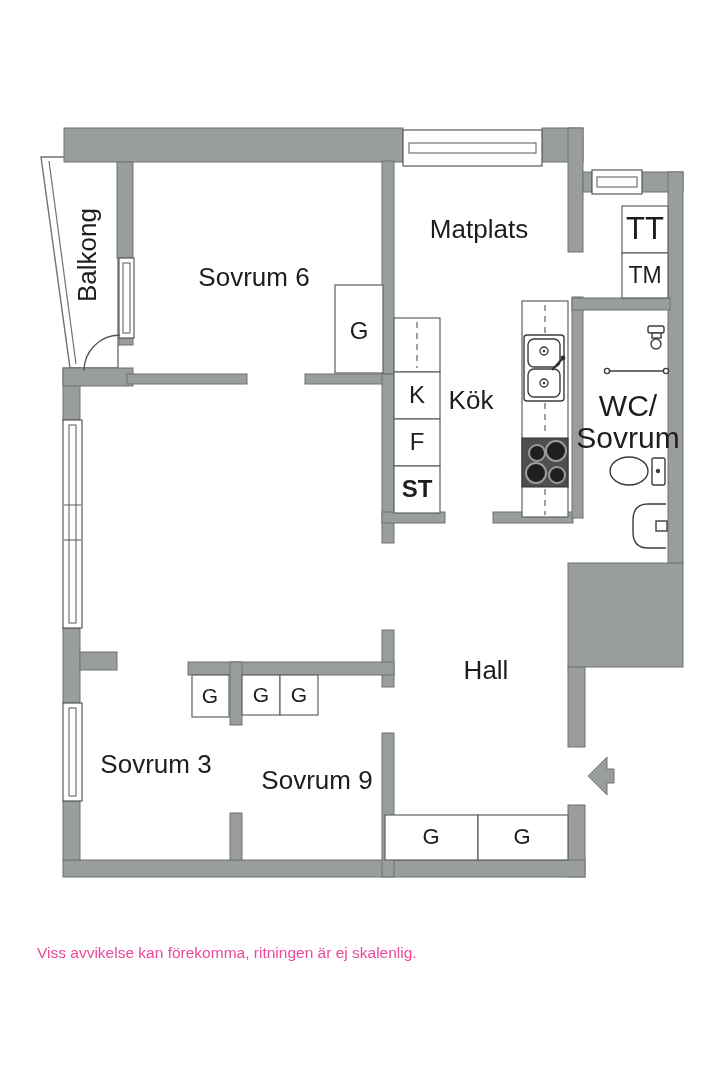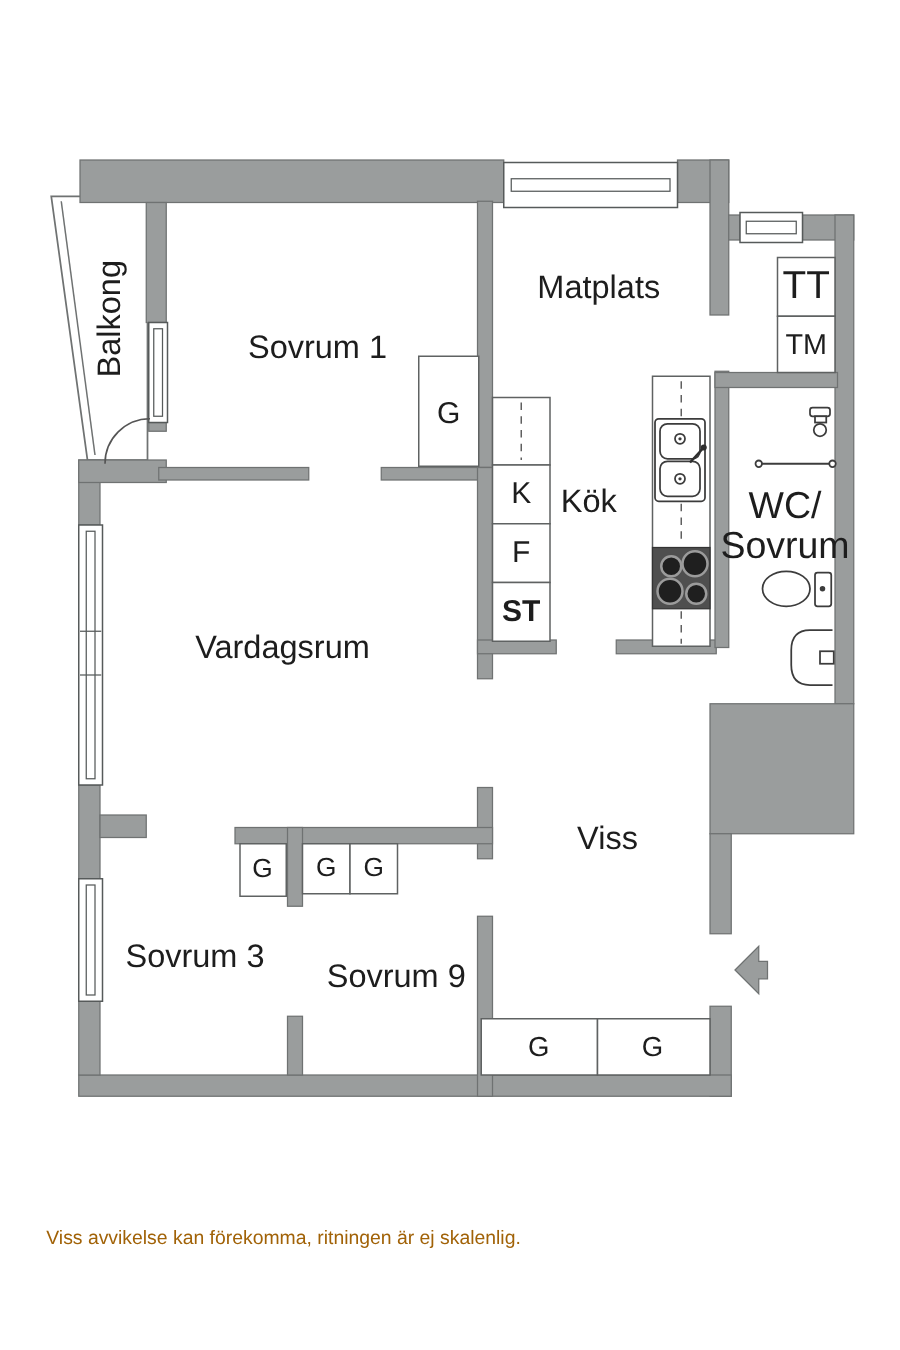--- a/index.html
+++ b/index.html
@@ -14,21 +14,21 @@
   .winframe{fill:#ffffff;stroke:#565a5a;stroke-width:1.2;}
   .wininner{fill:none;stroke:#565a5a;stroke-width:1;}
   .fixline{fill:#ffffff;stroke:#3c3c3c;stroke-width:1.4;}
   .dash{stroke:#606060;stroke-width:1.2;stroke-dasharray:6 5;fill:none;}
   .label{position:absolute;transform:translate(-50%,-50%);white-space:nowrap;
          color:var(--text);line-height:1.05;text-align:center;}
   .room{font-size:26px;}
   .small{font-size:24px;}
   .tiny{font-size:21px;}
   .rot{transform:translate(-50%,-50%) rotate(-90deg);}
-  .footer{position:absolute;left:37px;top:982px;font-size:15.5px;color:#a16207;}
+  .footer{position:absolute;left:37px;top:944px;font-size:15.5px;color:#ec4899;}
 </style>
 </head>
 <body>
 
 <div class="stage">
 
   <svg class="plan-svg" width="720" height="1080" viewBox="0 0 720 1080">
 
     <g>
       <polygon points="41,157 118,157 118,368 70,368" fill="#ffffff" stroke="#6f7272" stroke-width="1.4"></polygon>
@@ -158,29 +158,28 @@
     </g>
     <g>
       <path class="fixline" d="M 666 504 L 648 504 Q 633 504 633 520 L 633 532 Q 633 548 648 548 L 666 548"></path>
       <rect class="fixline" x="656" y="521" width="11" height="10"></rect>
     </g>
 
     <polygon points="588,776 607,757 607,769 614,769 614,783 607,783 607,795" fill="#9a9d9d" stroke="#6f7272" stroke-width="1"></polygon>
   </svg>
 
   <div class="label room rot" style="left:88px;top:255px;">Balkong</div>
-  <div class="label room" style="left:254px;top:278px;">Sovrum 1</div>
+  <div class="label room" style="left:254px;top:278px;">Sovrum 6</div>
   <div class="label room" style="left:479px;top:230px;text-align:right;">Matplats</div>
   <div class="label room" style="left:471px;top:401px;">Kök</div>
   <div class="label" style="left:628px;top:421px;font-size:30px;">
     <div>WC/</div>
     <div>Sovrum</div>
   </div>
-  <div class="label room" style="left:226px;top:518px;">Vardagsrum</div>
-  <div class="label room" style="left:486px;top:671px;">Viss</div>
+  <div class="label room" style="left:486px;top:671px;">Hall</div>
   <div class="label room" style="left:156px;top:765px;">Sovrum 3</div>
   <div class="label room" style="left:317px;top:781px;">Sovrum 9</div>
 
   <div class="label small" style="left:645px;top:229px;font-size:31px;">TT</div>
   <div class="label small" style="left:645px;top:275px;font-size:23px;">TM</div>
   <div class="label small" style="left:417px;top:395px;">K</div>
   <div class="label small" style="left:417px;top:442px;">F</div>
   <div class="label small" style="left:417px;top:489px;font-weight:bold;">ST</div>
   <div class="label small" style="left:359px;top:331px;">G</div>
   <div class="label tiny" style="left:210px;top:696px;">G</div>

